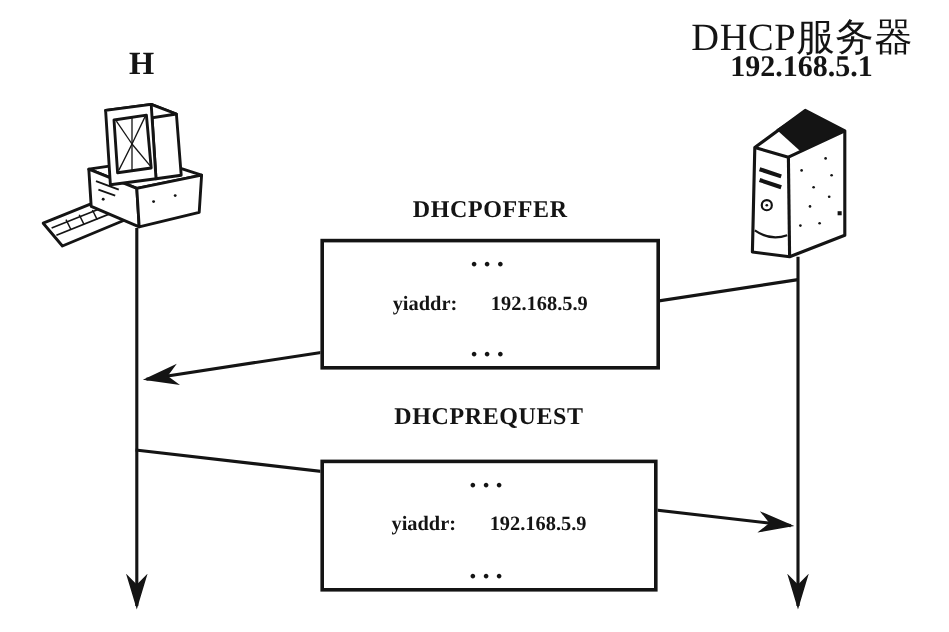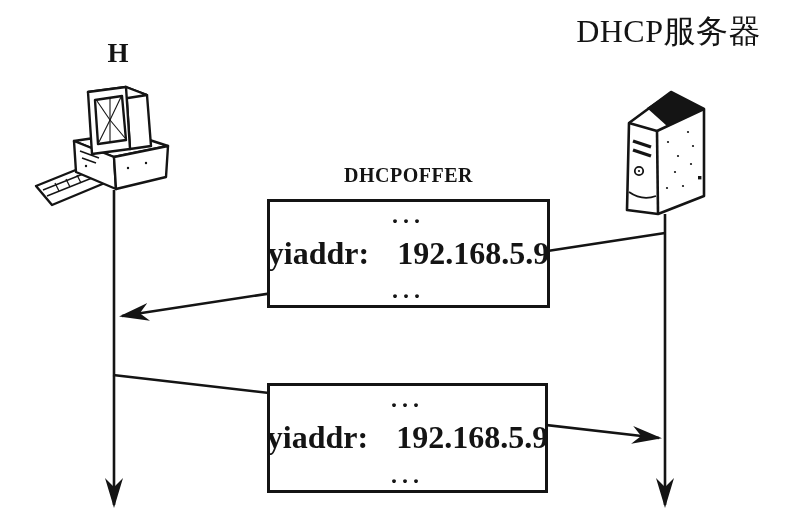--- a/index.html
+++ b/index.html
@@ -23,21 +23,21 @@
   .msg-box{
     position:absolute;z-index:2;
     background:#ffffff;border:3px solid #141414;
     display:flex;flex-direction:column;justify-content:space-between;
     align-items:center;box-sizing:border-box;
     padding:4px 0 6px 0;
   }
   .offer-box{left:267px;top:199px;width:283px;height:109px;}
   .request-box{left:267px;top:383px;width:281px;height:110px;}
   .dots{font-size:24px;font-weight:700;letter-spacing:5px;line-height:18px;}
-  .field-line{display:flex;justify-content:space-between;align-items:baseline;font-size:32px;font-weight:600;line-height:30px;}
+  .field-line{display:flex;justify-content:space-between;align-items:baseline;font-size:17px;font-weight:600;line-height:30px;}
   .field-line .gap{display:inline-block;width:28px;}
 </style>
 </head>
 <body>
 
 <div class="canvas">
 
   <svg class="layer" width="791" height="527" viewBox="0 0 791 527">
     <defs>
       <marker id="ah" markerUnits="userSpaceOnUse" markerWidth="30" markerHeight="20" viewBox="0 0 30 20" refX="27" refY="10" orient="auto">
@@ -113,33 +113,35 @@
         <circle cx="667" cy="188" r="1.1"></circle>
         <circle cx="693" cy="146" r="1.1"></circle>
         <rect x="698" y="176" width="3.4" height="3.4"></rect>
       </g>
     </g>
   </svg>
 
   <div class="label host-label">H</div>
 
   <div class="label server-name">DHCP服务器</div>
+  <div class="label server-ip">192.168.5.1</div>
 
 
   <div class="msg-title offer-title">DHCPOFFER</div>
   <div class="msg-box offer-box">
     <div class="dots">...</div>
     <div class="field-line">
       <span>yiaddr:</span>
       <span class="gap"></span>
       <span>192.168.5.9</span>
     </div>
     <div class="dots">...</div>
   </div>
 
+  <div class="msg-title request-title">DHCPREQUEST</div>
   <div class="msg-box request-box">
     <div class="dots">...</div>
     <div class="field-line">
       <span>yiaddr:</span>
       <span class="gap"></span>
       <span>192.168.5.9</span>
     </div>
     <div class="dots">...</div>
   </div>
 

